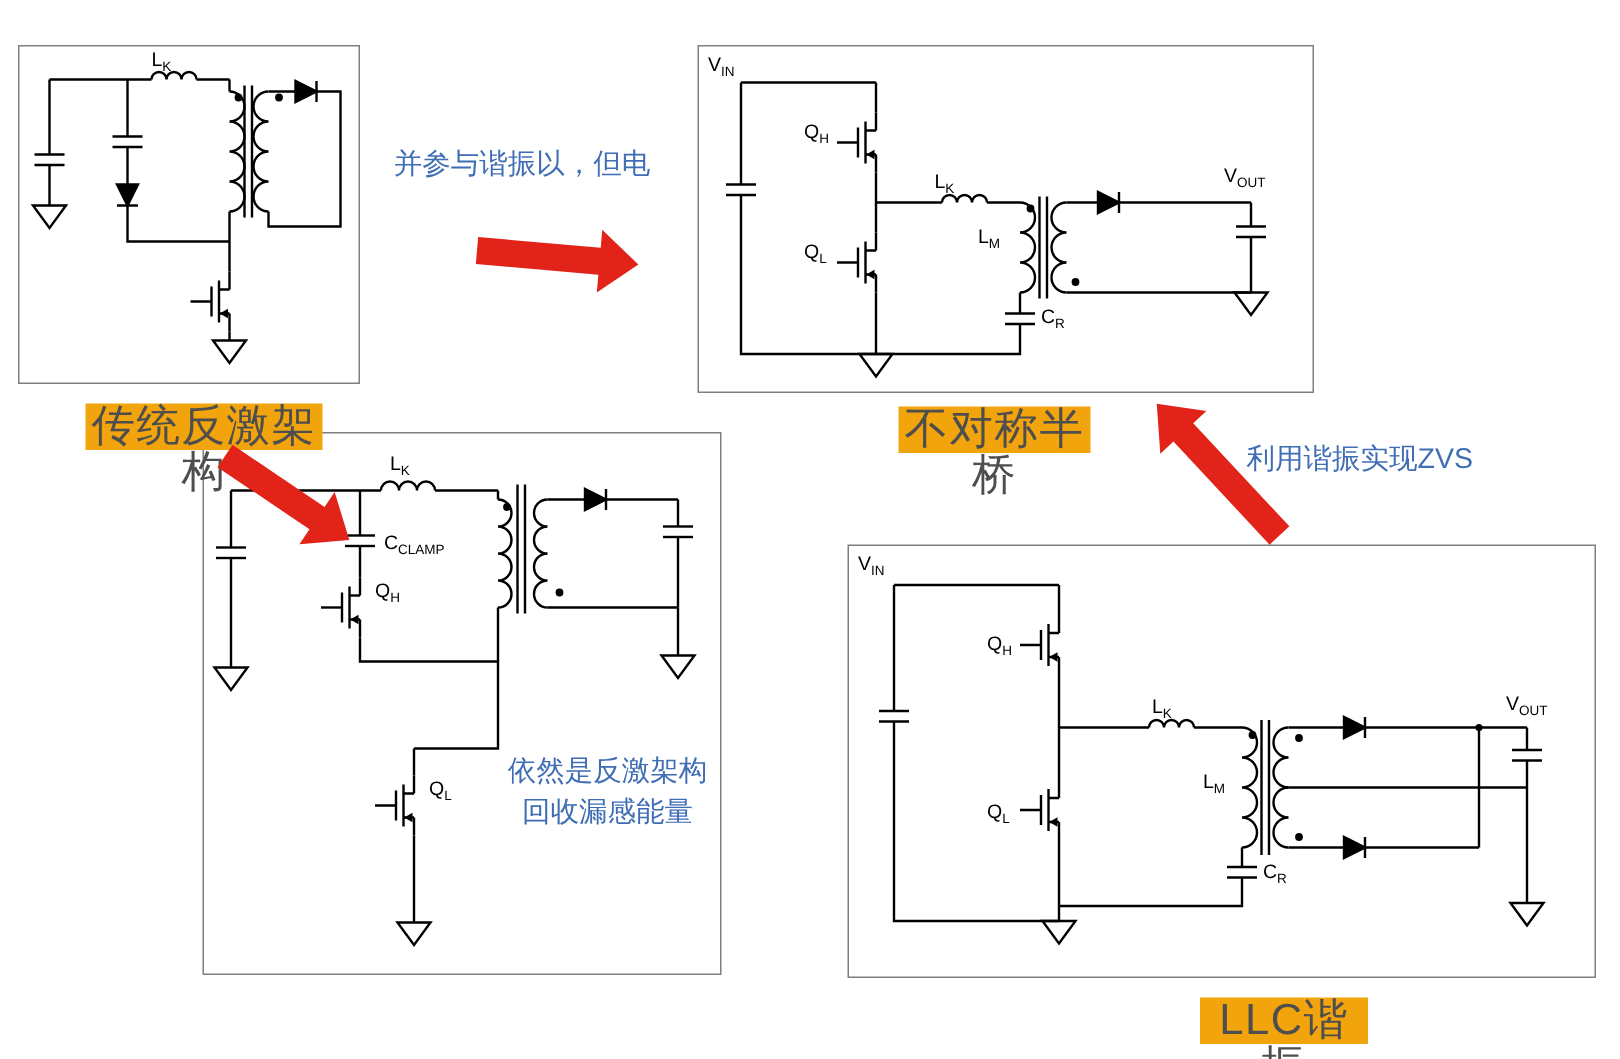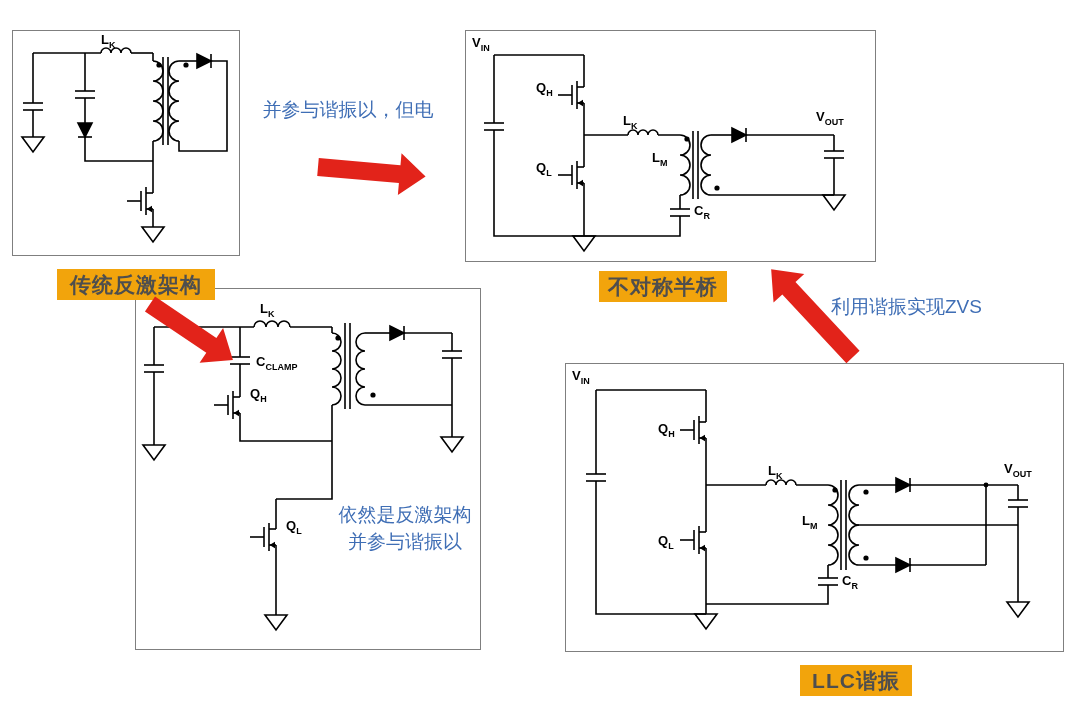--- a/index.html
+++ b/index.html
@@ -9,23 +9,23 @@
     --label-text:#4e4e4e;
     --wire:#000000;
     --box-border:#7f7f7f;
   }
   html,body{margin:0;padding:0;background:#fff;font-family:"Liberation Sans",sans-serif;}
   .canvas{position:relative;width:1080px;height:706px;background:#ffffff;overflow:hidden;}
   .panel{position:absolute;background:#fff;border:1px solid var(--box-border);box-sizing:border-box;z-index:1;}
   svg.ckt{position:absolute;left:0;top:0;}
   .ckt path,.ckt line{stroke:var(--wire);stroke-width:1.6;fill:none;}
   .ckt .fill{fill:#000;stroke:none;}
-  .clabel{position:absolute;font-weight:bold;font-size:13px;color:#000;line-height:1;white-space:nowrap;z-index:2;}
+  .clabel{position:absolute;font-weight:normal;font-size:13px;color:#000;line-height:1;white-space:nowrap;z-index:2;}
   .clabel sub{font-size:9px;line-height:1;}
-  .topo-label{position:absolute;background:var(--label-bg);color:var(--label-text);font-size:21px;font-weight:bold;
+  .topo-label{position:absolute;background:var(--label-bg);color:var(--label-text);font-size:29px;font-weight:normal;
               text-align:center;height:31px;line-height:31px;letter-spacing:1px;z-index:3;}
   .note{position:absolute;color:var(--note-blue);font-size:19px;line-height:1.42;text-align:center;z-index:4;white-space:nowrap;}
   .arrow-layer{position:absolute;left:0;top:0;z-index:6;pointer-events:none;}
 </style>
 </head>
 <body>
 
 <svg width="0" height="0" style="position:absolute" aria-hidden="true">
   <defs>
     <g id="nmos" stroke="#000" stroke-width="1.6" fill="none">
@@ -199,21 +199,21 @@
         <path d="M316,116 V148"></path>
         <use href="#gnd" x="316" y="148"></use>
       </g>
     </svg>
     <span class="clabel" style="left:124px;top:13px"><span>L</span><sub>K</sub></span>
     <span class="clabel" style="left:120px;top:66px"><span>C</span><sub>CLAMP</sub></span>
     <span class="clabel" style="left:114px;top:98px"><span>Q</span><sub>H</sub></span>
     <span class="clabel" style="left:150px;top:230px"><span>Q</span><sub>L</sub></span>
     <div class="note" style="left:196px;top:213px;width:146px">
       <div>依然是反激架构</div>
-      <div>并参与谐振以</div>
+      <div>回收漏感能量</div>
     </div>
   </div>
 
   <div class="panel" style="left:565px;top:363px;width:499px;height:289px">
     <svg class="ckt" width="499" height="289" viewBox="0 0 499 289">
       <g>
         <path d="M30,26 H140"></path>
         <path d="M30,26 V110"></path>
         <line x1="20" y1="110" x2="40" y2="110"></line>
         <line x1="20" y1="117" x2="40" y2="117"></line>

